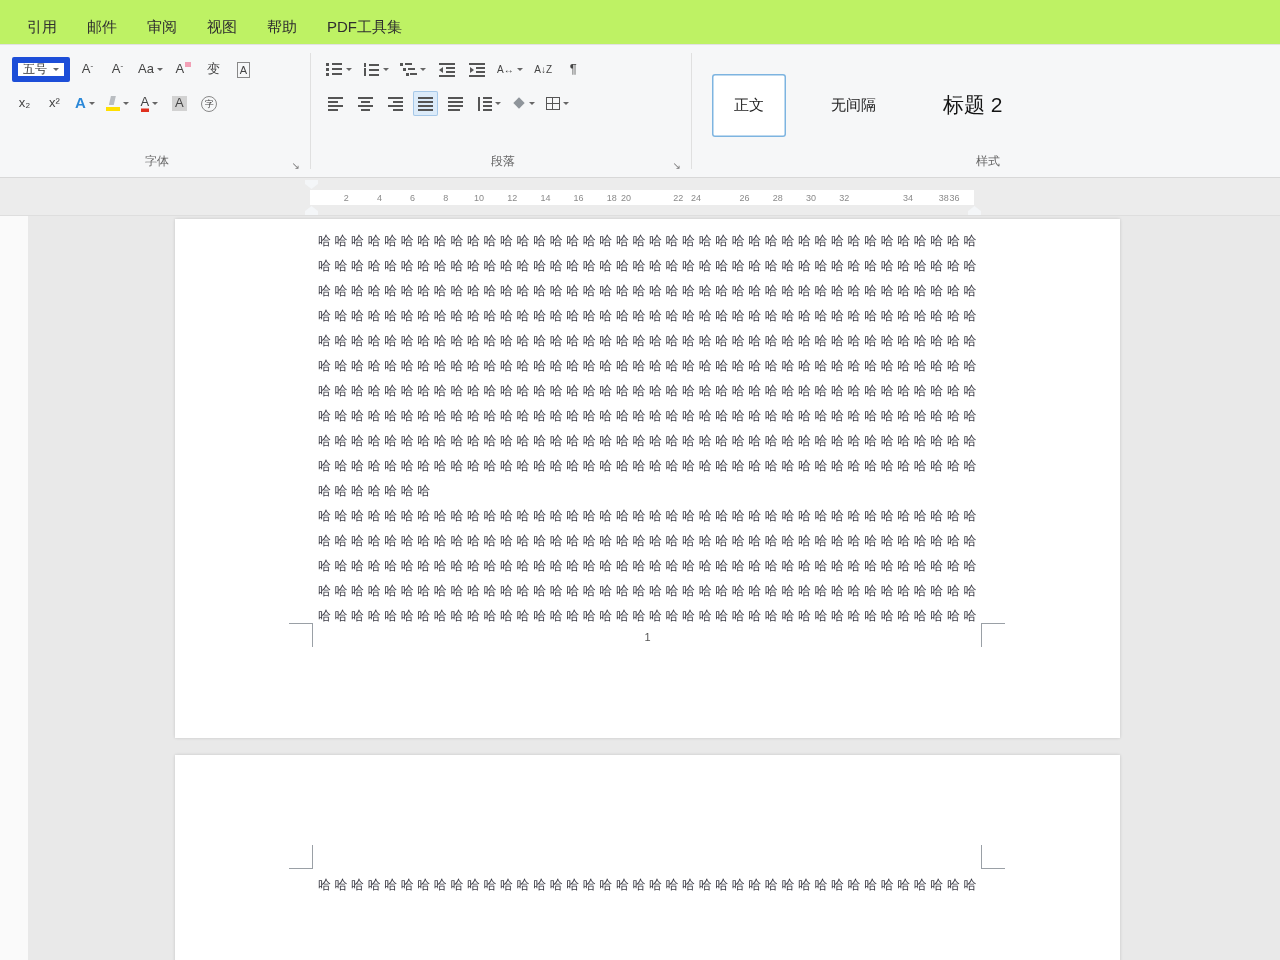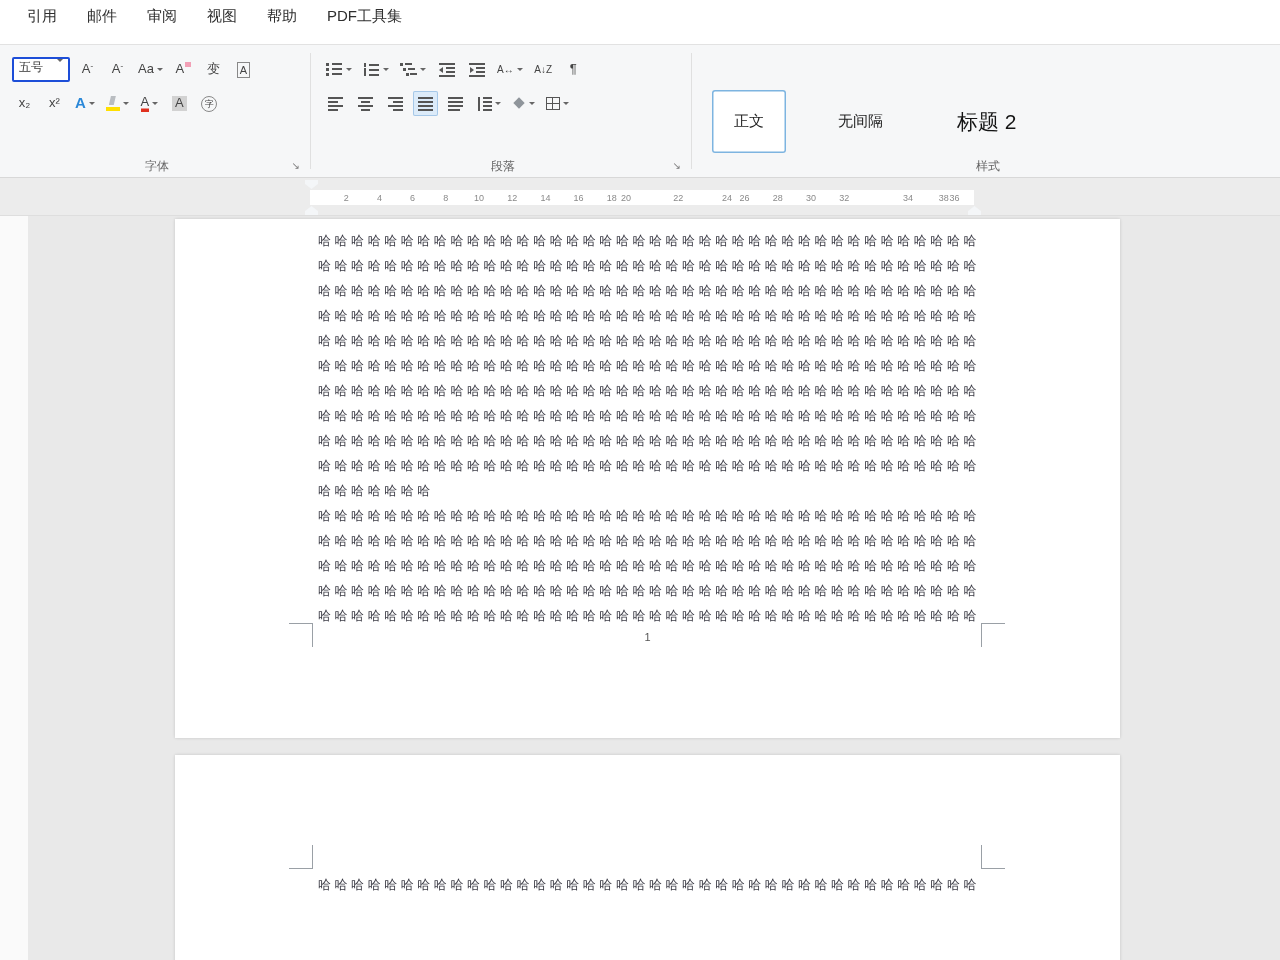--- a/index.html
+++ b/index.html
@@ -1,45 +1,45 @@
 <!DOCTYPE html>
 <html style="--accent: #2b88d8; --hl-yellow: #ffdf00;"><head>
 <meta charset="utf-8">
 <style>
   *{box-sizing:border-box;margin:0;padding:0}
   html,body{width:1280px;height:960px;overflow:hidden}
   body{font-family:"Liberation Sans","DejaVu Sans",sans-serif;background:#e9e9e9;color:#333}
 
   
-  .menubar{height:45px;background:#ffffff;display:flex;align-items:flex-start;padding-left:12px;border-bottom:1px solid #e2e2e2}
+  .menubar{height:45px;background:#bef264;display:flex;align-items:flex-end;padding-left:12px;border-bottom:1px solid #e2e2e2}
   .menu-item{padding:7px 15px;font-size:15px;color:#2f2f2f;cursor:default;white-space:nowrap}
 
   
   .ribbon{height:133px;background:#f6f7f8;display:flex;border-bottom:1px solid #d8d8d8;position:relative}
   .rgroup{display:flex;flex-direction:column;padding:12px 8px 2px 12px}
   .rgroup .rows{flex:1;display:flex;flex-direction:column;gap:9px}
   .rrow{display:flex;align-items:center;gap:5px}
-  .glabel-row{height:22px;display:flex;align-items:flex-end;justify-content:center;position:relative}
+  .glabel-row{height:22px;display:flex;align-items:flex-start;justify-content:center;position:relative}
   .glabel{font-size:12px;color:#666}
   .launcher{position:absolute;right:2px;bottom:4px;font-size:10px;color:#777;line-height:1;cursor:pointer}
   .gsep{width:1px;background:#e0e0e0;margin:8px 0}
 
   .rbtn{display:inline-flex;align-items:center;justify-content:center;height:25px;min-width:25px;padding:0 3px;border-radius:2px;color:#444;font-size:13px;position:relative;cursor:pointer}
   .rbtn.active{background:#dcebf9;box-shadow:inset 0 0 0 1px #a6c8e8}
   .glyph{display:inline-flex;align-items:flex-end;line-height:1.1}
   .glyph.small{font-size:10px}
   .glyph sup{font-size:8px;line-height:1;transform:translateY(-4px)}
   .v-blue{color:var(--accent,#2b88d8);font-weight:bold;font-size:15px}
   .v-box{border:1px solid #888;padding:0 2px;font-size:11px;line-height:14px}
   .v-circle{border:1px solid #888;border-radius:50%;width:16px;height:16px;font-size:9px;line-height:14px;justify-content:center}
   .v-shade{background:#d2d2d2;padding:0 3px}
   .v-eraser::after{content:"";display:inline-block;width:6px;height:5px;background:#f2a0b6;margin-left:1px;align-self:flex-start}
   .caret{width:0;height:0;border-left:3px solid transparent;border-right:3px solid transparent;border-top:3.5px solid #666;margin-left:3px}
 
-  .size-select{display:flex;justify-content:space-between;width:58px;height:25px;background:#fff;border:2px solid #1d4ed8;border-radius:2px;padding:0 5px;font-size:12px;color:#333;cursor:pointer}
+  .size-select{display:flex;align-items:center;justify-content:space-between;width:58px;height:25px;background:#fff;border:6px solid #1d4ed8;border-radius:2px;padding:0 5px;font-size:12px;color:#333;cursor:pointer}
 
   
   .cicon{display:inline-block;position:relative}
   .icon-bullets,.icon-numbering,.icon-multilevel{width:17px;height:13px;background-repeat:no-repeat;
     background-image:linear-gradient(#555,#555),linear-gradient(#555,#555),linear-gradient(#555,#555),linear-gradient(#555,#555),linear-gradient(#555,#555),linear-gradient(#555,#555)}
   .icon-bullets{background-size:3px 3px,10px 2px,3px 3px,10px 2px,3px 3px,10px 2px;background-position:0 0,6px 0,0 5px,6px 5px,0 10px,6px 10px}
   .icon-numbering{background-size:2px 4px,10px 2px,2px 4px,10px 2px,2px 4px,10px 2px;background-position:1px 0,6px 1px,1px 5px,6px 6px,1px 9px,6px 11px}
   .icon-multilevel{background-size:3px 3px,7px 2px,3px 3px,7px 2px,3px 3px,7px 2px;background-position:0 0,5px 0,3px 5px,8px 5px,6px 10px,10px 10px}
   .icon-align-left,.icon-align-center,.icon-align-right,.icon-align-justify,.icon-align-distribute{width:15px;height:14px;background-repeat:no-repeat;
     background-image:linear-gradient(#555,#555),linear-gradient(#555,#555),linear-gradient(#555,#555),linear-gradient(#555,#555)}
@@ -61,21 +61,21 @@
   .icon-shading{width:14px;height:13px}
   .icon-shading::before{content:"";position:absolute;left:3px;top:2px;width:8px;height:8px;background:#8f959b;transform:rotate(45deg)}
   .icon-borders{width:14px;height:13px;border:1px solid #555;background-repeat:no-repeat;
     background-image:linear-gradient(#555,#555),linear-gradient(#555,#555);background-size:12px 1px,1px 11px;background-position:0 5px,5px 0}
   .icon-highlight{width:14px;height:15px}
   .icon-highlight::before{content:"";position:absolute;left:3px;top:0;width:7px;height:9px;background:#b9bdc1;clip-path:polygon(30% 0,100% 0,70% 100%,0 100%)}
   .icon-highlight::after{content:"";position:absolute;left:0;bottom:0;width:14px;height:4px;background:var(--hl-yellow,#ffdf00)}
 
   
   .styles-group{flex:1;display:flex;flex-direction:column;padding:12px 10px 2px 14px}
-  .styles-gallery{flex:1;display:flex;align-items:flex-end;gap:30px;padding:0 6px}
+  .styles-gallery{flex:1;display:flex;align-items:center;gap:23px;padding:0 6px}
   .style-item{display:flex;align-items:center;justify-content:center;height:63px;padding:0 22px;border-radius:3px;font-size:15px;color:#222;cursor:pointer;white-space:nowrap}
   .style-item.selected{background:#fff;box-shadow:inset 0 0 0 1.5px #7db4e0}
   .style-item.h1{font-size:28px;color:#141414}
   .style-item.h2{font-size:21px;color:#141414}
 
   
   .ruler-row{height:38px;background:#ececec;position:relative;border-bottom:1px solid #dedede}
   .ruler-strip{position:absolute;left:310px;top:12px;width:664px;height:15px;background:#fff}
   .ruler-num{position:absolute;top:2.5px;font-size:9px;color:#8a8a8a;transform:translateX(-50%)}
   .marker{position:absolute;width:13px;height:9px;background:#f4f6f8;filter:drop-shadow(0 0 1px #8a8a8a);cursor:pointer}
@@ -267,21 +267,21 @@
         <span class="ruler-num" style="left: 69.4px;">4</span>
         <span class="ruler-num" style="left: 102.6px;">6</span>
         <span class="ruler-num" style="left: 135.8px;">8</span>
         <span class="ruler-num" style="left: 169px;">10</span>
         <span class="ruler-num" style="left: 202.2px;">12</span>
         <span class="ruler-num" style="left: 235.4px;">14</span>
         <span class="ruler-num" style="left: 268.6px;">16</span>
         <span class="ruler-num" style="left: 301.8px;">18</span>
         <span class="ruler-num" style="left: 316px;">20</span>
         <span class="ruler-num" style="left: 368.2px;">22</span>
-        <span class="ruler-num" style="left: 417px;">24</span>
+        <span class="ruler-num" style="left: 386px;">24</span>
         <span class="ruler-num" style="left: 434.6px;">26</span>
         <span class="ruler-num" style="left: 467.8px;">28</span>
         <span class="ruler-num" style="left: 501px;">30</span>
         <span class="ruler-num" style="left: 534.2px;">32</span>
         <span class="ruler-num" style="left: 598px;">34</span>
         <span class="ruler-num" style="left: 600.6px; margin-left: 44px;">36</span>
         <span class="ruler-num" style="left: 633.8px;">38</span>
       </div>
     <div class="marker hanging"></div>
     <div class="marker rightind"></div>

